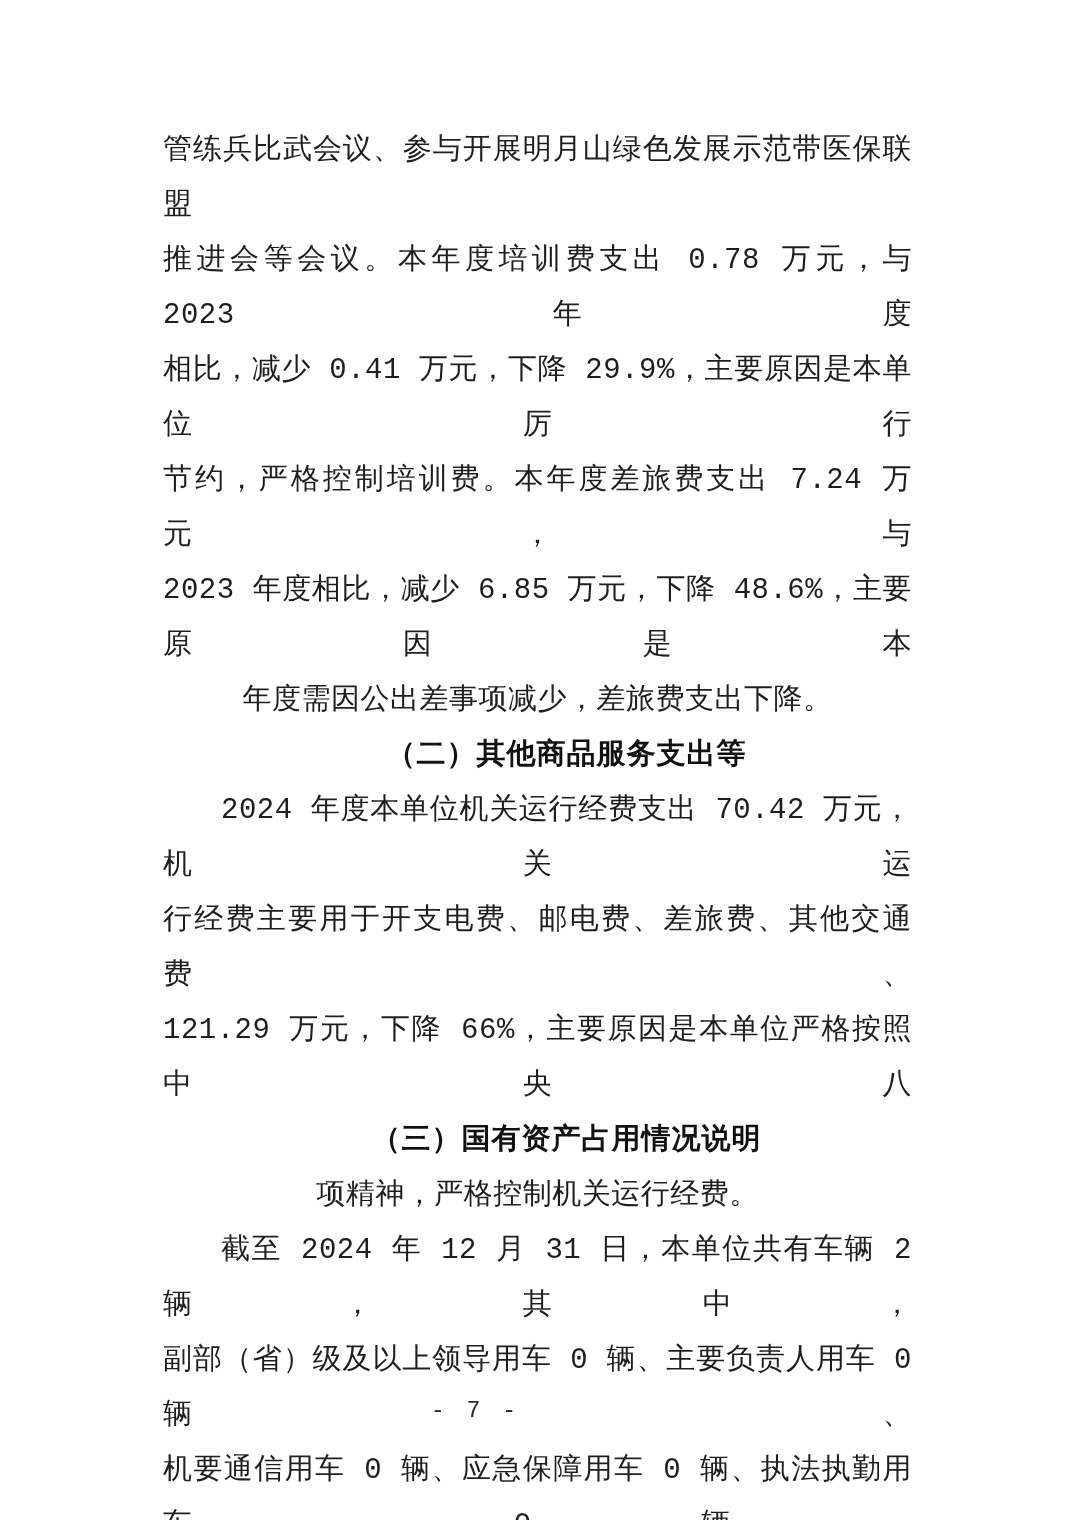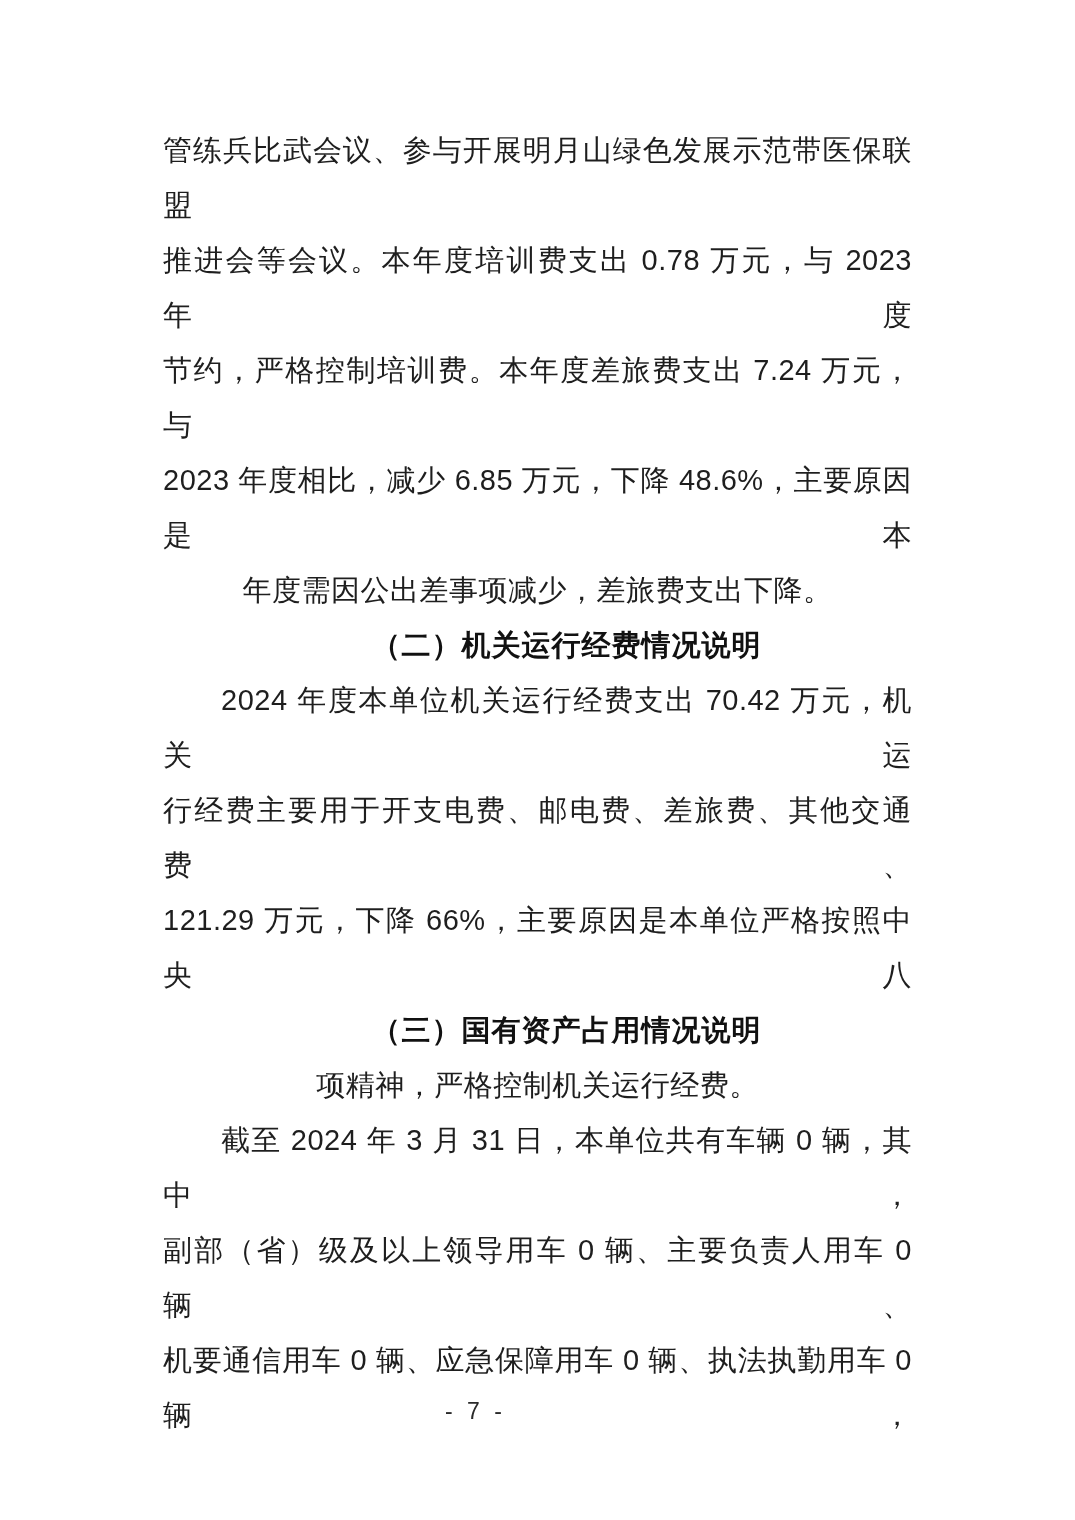--- a/index.html
+++ b/index.html
@@ -6,21 +6,21 @@
     margin: 0;
     padding: 0;
     background: #ffffff;
   }
   .page {
     position: relative;
     width: 951px;
     height: 1520px;
     background: #ffffff;
     overflow: hidden;
-    font-family: Liberation Sans, sans-serif;
+    font-family: Liberation Mono, monospace;
   }
   .content {
     position: absolute;
     top: 123px;
     left: 163px;
     width: 749px;
   }
   .line {
     font-size: 29px;
     line-height: 55px;
@@ -54,29 +54,30 @@
     letter-spacing: 4px;
   }
 </style>
 </head>
 <body>
 
 <div class="page">
   <div class="content" id="doc-lines">
       <div class="line full">管练兵比武会议、参与开展明月山绿色发展示范带医保联盟</div>
       <div class="line full">推进会等会议。本年度培训费支出 0.78 万元，与 2023 年度</div>
+      <div class="line full">相比，减少 0.41 万元，下降 29.9%，主要原因是本单位厉行</div>
       <div class="line full">节约，严格控制培训费。本年度差旅费支出 7.24 万元，与</div>
       <div class="line full">2023 年度相比，减少 6.85 万元，下降 48.6%，主要原因是本</div>
       <div class="line">年度需因公出差事项减少，差旅费支出下降。</div>
-      <div class="line heading indent">（二）机关运行经费情况说明</div>
+      <div class="line heading indent">（二）其他商品服务支出等</div>
       <div class="line indent full">2024 年度本单位机关运行经费支出 70.42 万元，机关运</div>
       <div class="line full">行经费主要用于开支电费、邮电费、差旅费、其他交通费、</div>
       <div class="line full">121.29 万元，下降 66%，主要原因是本单位严格按照中央八</div>
       <div class="line heading indent">（三）国有资产占用情况说明</div>
       <div class="line">项精神，严格控制机关运行经费。</div>
-      <div class="line indent full">截至 2024 年 3 月 31 日，本单位共有车辆 0 辆，其中，</div>
+      <div class="line indent full">截至 2024 年 12 月 31 日，本单位共有车辆 2 辆，其中，</div>
       <div class="line full">副部（省）级及以上领导用车 0 辆、主要负责人用车 0 辆、</div>
       <div class="line full">机要通信用车 0 辆、应急保障用车 0 辆、执法执勤用车 0 辆，</div>
     </div>
   <div class="footer">
     <span>- 7 -</span>
   </div>
 </div>
 
 </body></html>

